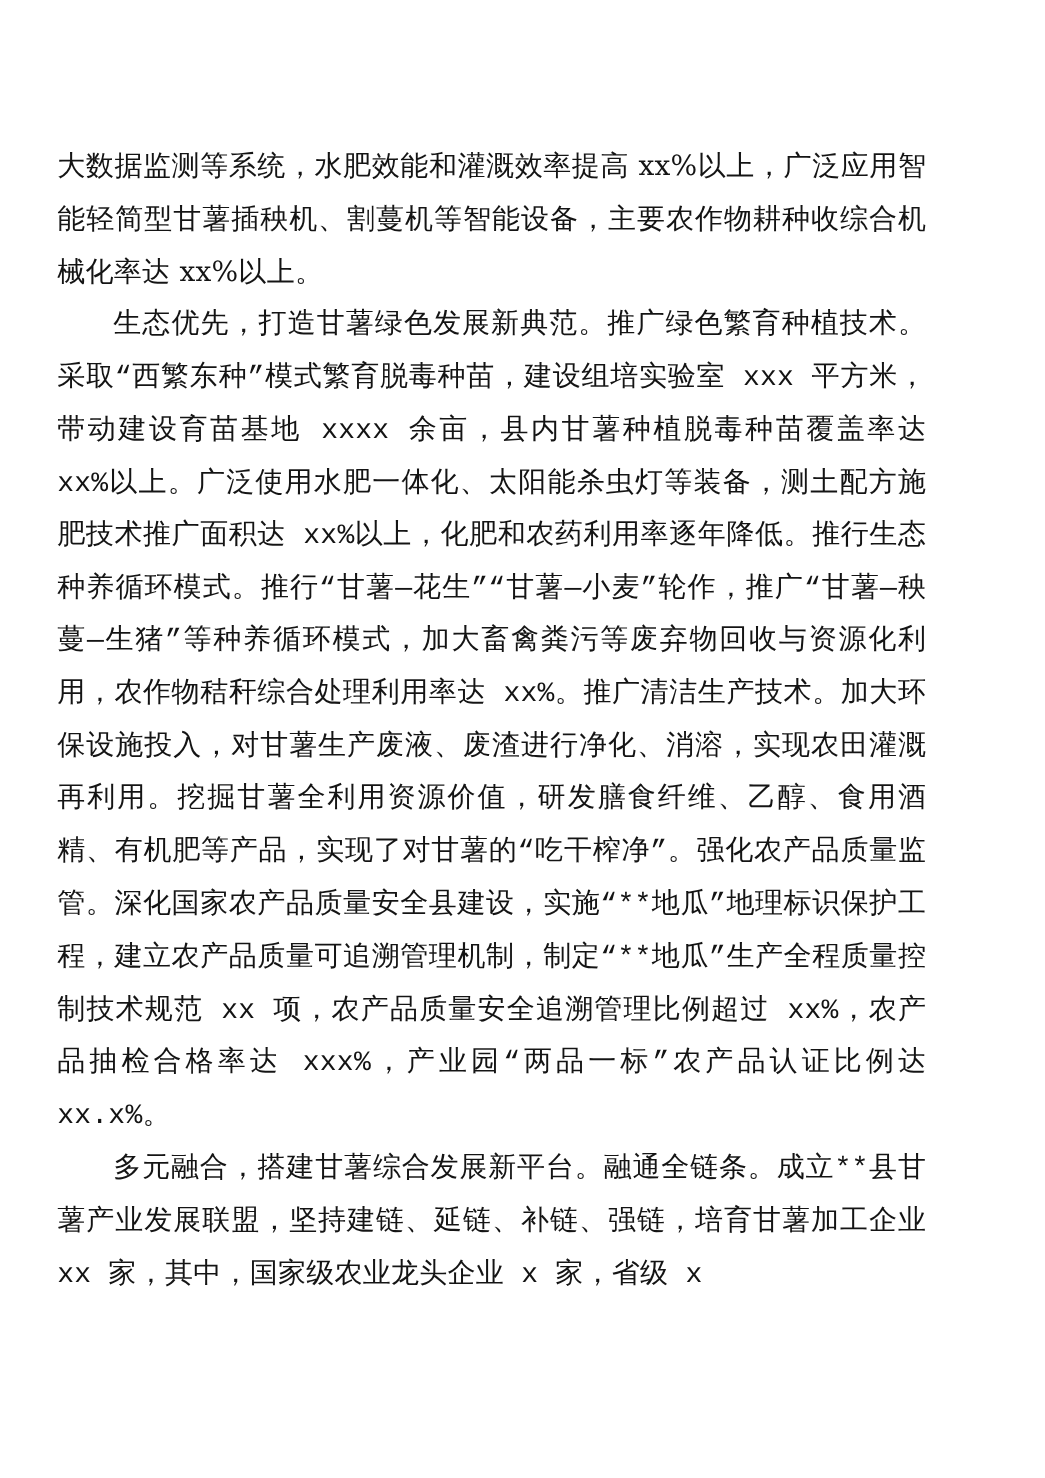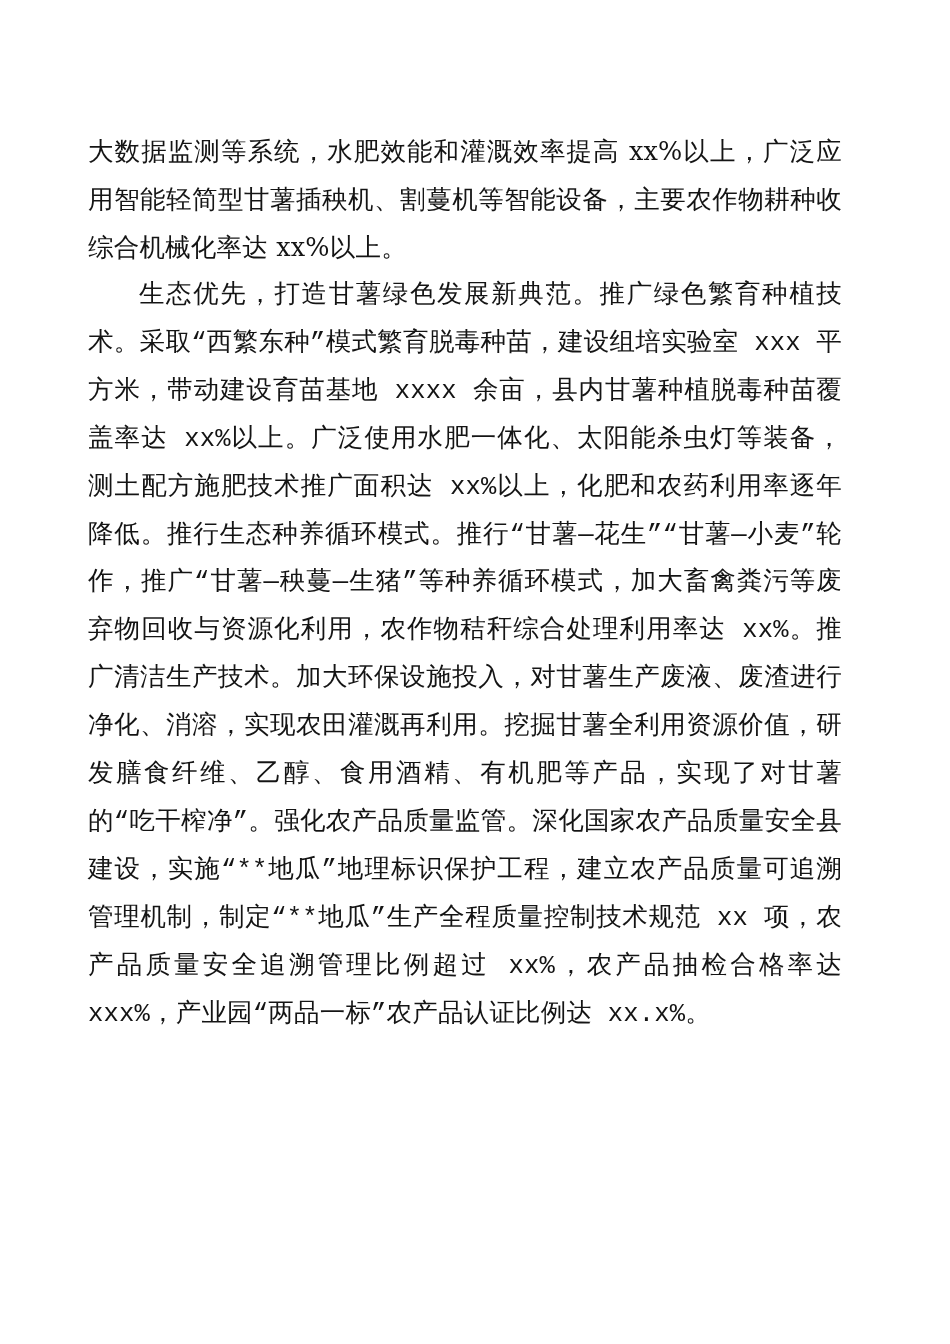--- a/index.html
+++ b/index.html
@@ -10,21 +10,21 @@
   body {
     width: 950px;
     height: 1344px;
     font-family: "DejaVu Serif", "Liberation Serif", serif;
     color: #111111;
   }
   .page {
     box-sizing: border-box;
     width: 950px;
     height: 1344px;
-    padding: 128px 108px 96px 88px;
+    padding: 128px 108px 96px 52px;
     background: #ffffff;
     position: relative;
   }
   .doc-body {
     font-size: 25.5px;
     line-height: 1.88;
     text-align: justify;
     text-justify: inter-ideograph;
     letter-spacing: 0.2px;
     color: #141414;
@@ -38,14 +38,15 @@
     font-family: Liberation Mono, monospace;
   }
 </style>
 </head>
 <body>
 
 <div class="page">
   <div class="doc-body">
     <p class="para">大数据监测等系统，水肥效能和灌溉效率提高 xx%以上，广泛应用智能轻简型甘薯插秧机、割蔓机等智能设备，主要农作物耕种收综合机械化率达 xx%以上。</p>
     <p class="para indent">生态优先，打造甘薯绿色发展新典范。推广绿色繁育种植技术。采取“西繁东种”模式繁育脱毒种苗，建设组培实验室 xxx 平方米，带动建设育苗基地 xxxx 余亩，县内甘薯种植脱毒种苗覆盖率达 xx%以上。广泛使用水肥一体化、太阳能杀虫灯等装备，测土配方施肥技术推广面积达 xx%以上，化肥和农药利用率逐年降低。推行生态种养循环模式。推行“甘薯—花生”“甘薯—小麦”轮作，推广“甘薯—秧蔓—生猪”等种养循环模式，加大畜禽粪污等废弃物回收与资源化利用，农作物秸秆综合处理利用率达 xx%。推广清洁生产技术。加大环保设施投入，对甘薯生产废液、废渣进行净化、消溶，实现农田灌溉再利用。挖掘甘薯全利用资源价值，研发膳食纤维、乙醇、食用酒精、有机肥等产品，实现了对甘薯的“吃干榨净”。强化农产品质量监管。深化国家农产品质量安全县建设，实施“**地瓜”地理标识保护工程，建立农产品质量可追溯管理机制，制定“**地瓜”生产全程质量控制技术规范 xx 项，农产品质量安全追溯管理比例超过 xx%，农产品抽检合格率达 xxx%，产业园“两品一标”农产品认证比例达 xx.x%。</p>
+    <p class="para indent">多元融合，搭建甘薯综合发展新平台。融通全链条。成立**县甘薯产业发展联盟，坚持建链、延链、补链、强链，培育甘薯加工企业 xx 家，其中，国家级农业龙头企业 x 家，省级 x</p>
   </div>
 </div>
 
 </body></html>

